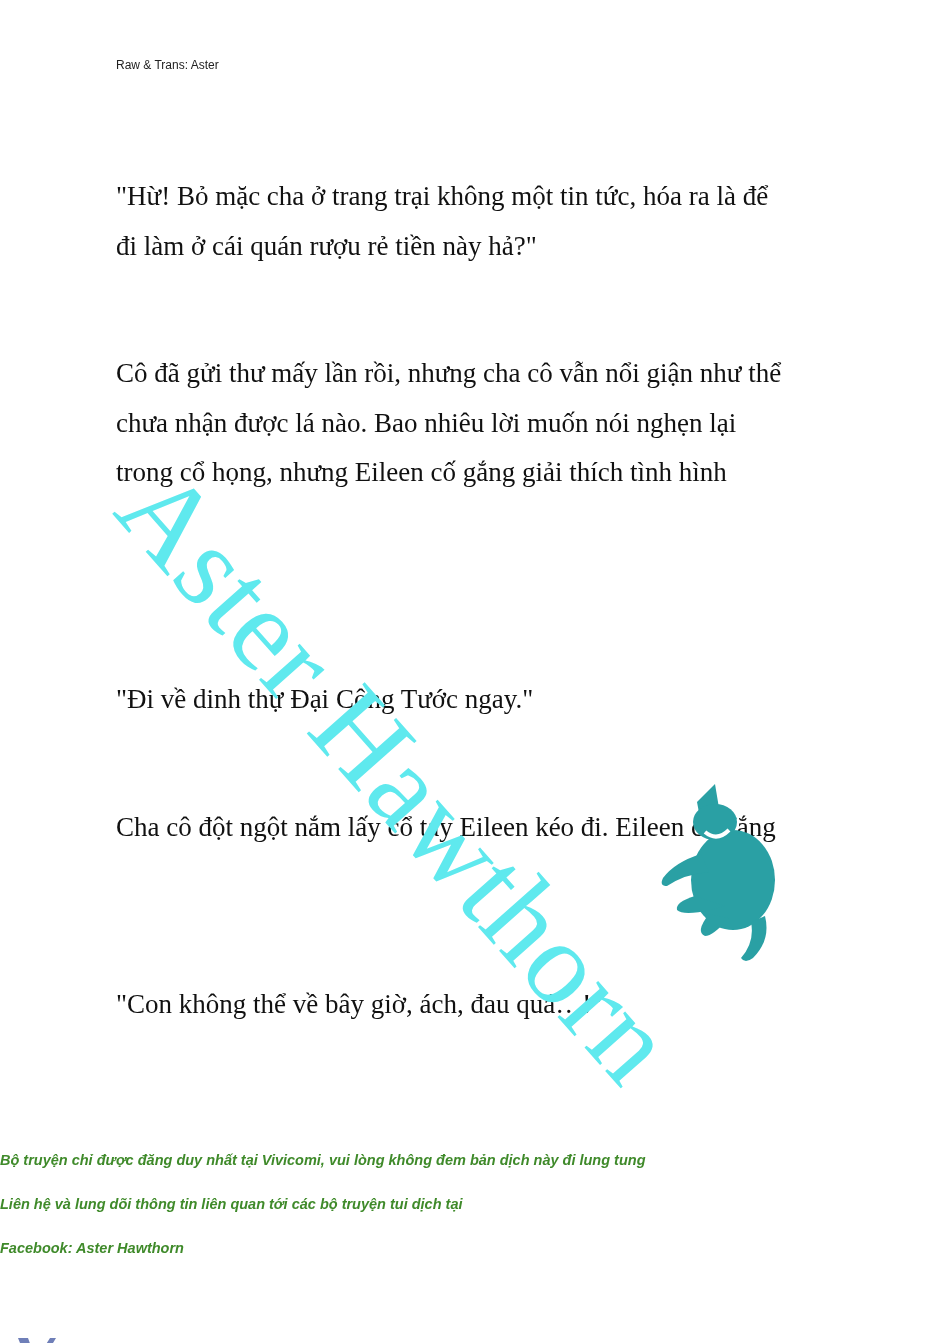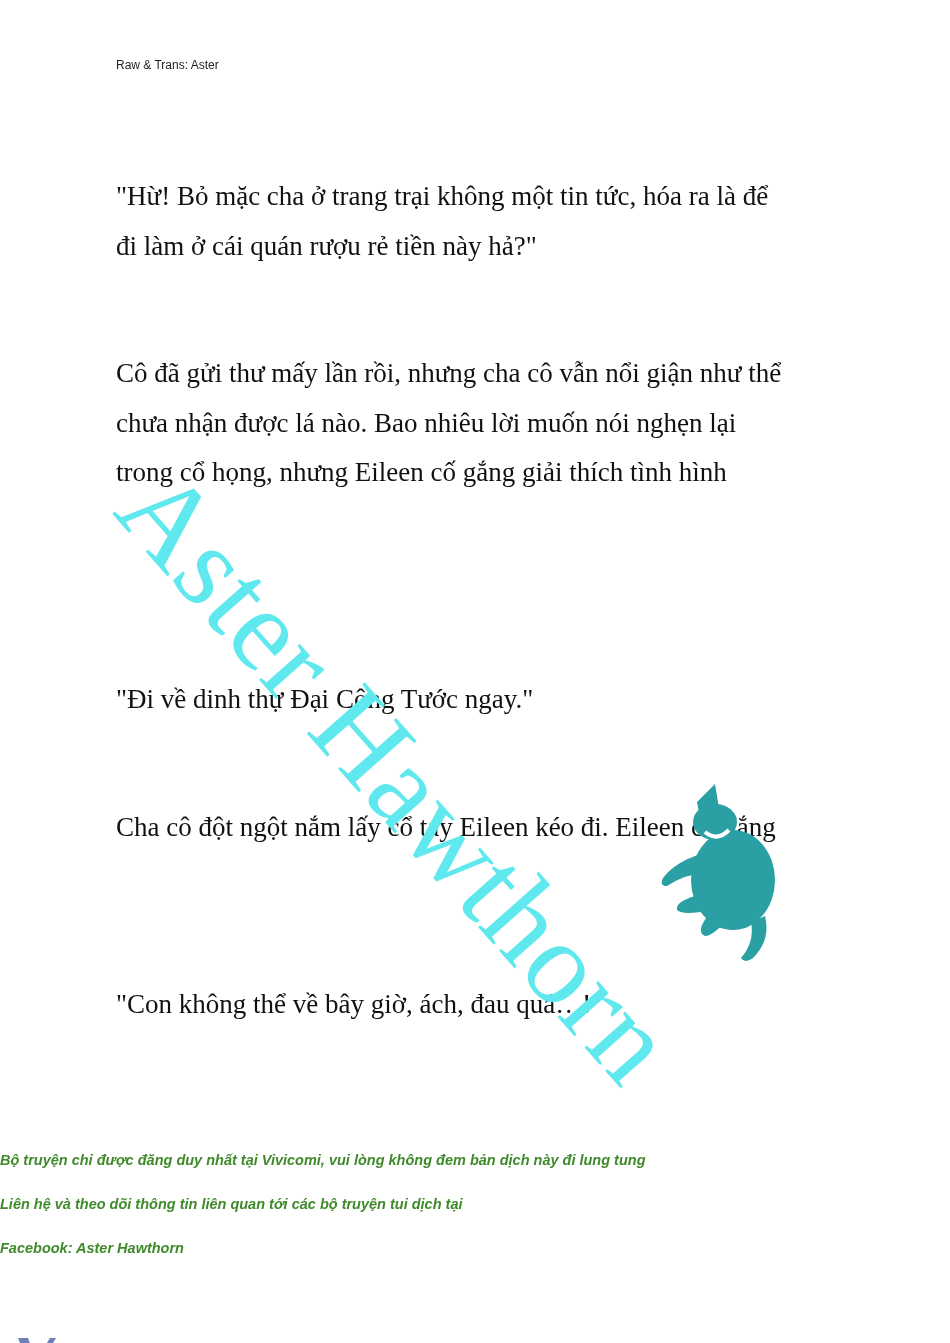--- a/index.html
+++ b/index.html
@@ -81,21 +81,21 @@
       <path d="M40 114 Q20 120 22 128 Q28 134 56 128 L70 124 Z"></path>
       <path d="M54 132 Q40 150 50 154 Q58 154 74 136 Z"></path>
 
       <path d="M96 140 Q100 160 86 176 Q90 182 98 176 Q116 158 110 134 Z"></path>
     </g>
     <path d="M50 50 Q62 60 74 48" stroke="#ffffff" stroke-width="4" fill="none"></path>
   </svg>
 </div>
 
 <div class="footer-line" style="top:1152px">Bộ truyện chỉ được đăng duy nhất tại Vivicomi, vui lòng không đem bản dịch này đi lung tung</div>
-<div class="footer-line" style="top:1196px">Liên hệ và theo dõi thông tin liên quan tới các bộ truyện tui dịch tại</div>
+<div class="footer-line" style="top:1196px">Liên hệ và lung dõi thông tin liên quan tới các bộ truyện tui dịch tại</div>
 <div class="footer-line" style="top:1240px">Facebook: Aster Hawthorn</div>
 
 <div class="logo">
   <svg width="130" height="40" viewBox="0 0 130 40">
     <path d="M2 4 L12 4 L20 26 L34 4 L40 4 L22 34 L14 34 Z" fill="#6f7fb8"></path>
     <text x="32" y="30" font-family="Liberation Sans, sans-serif" font-style="italic" font-weight="bold" font-size="26" fill="#7c8cc4">comycs</text>
     <path d="M70 32 Q80 40 92 34" stroke="#9aa6d0" stroke-width="2" fill="none"></path>
   </svg>
 </div>
 

